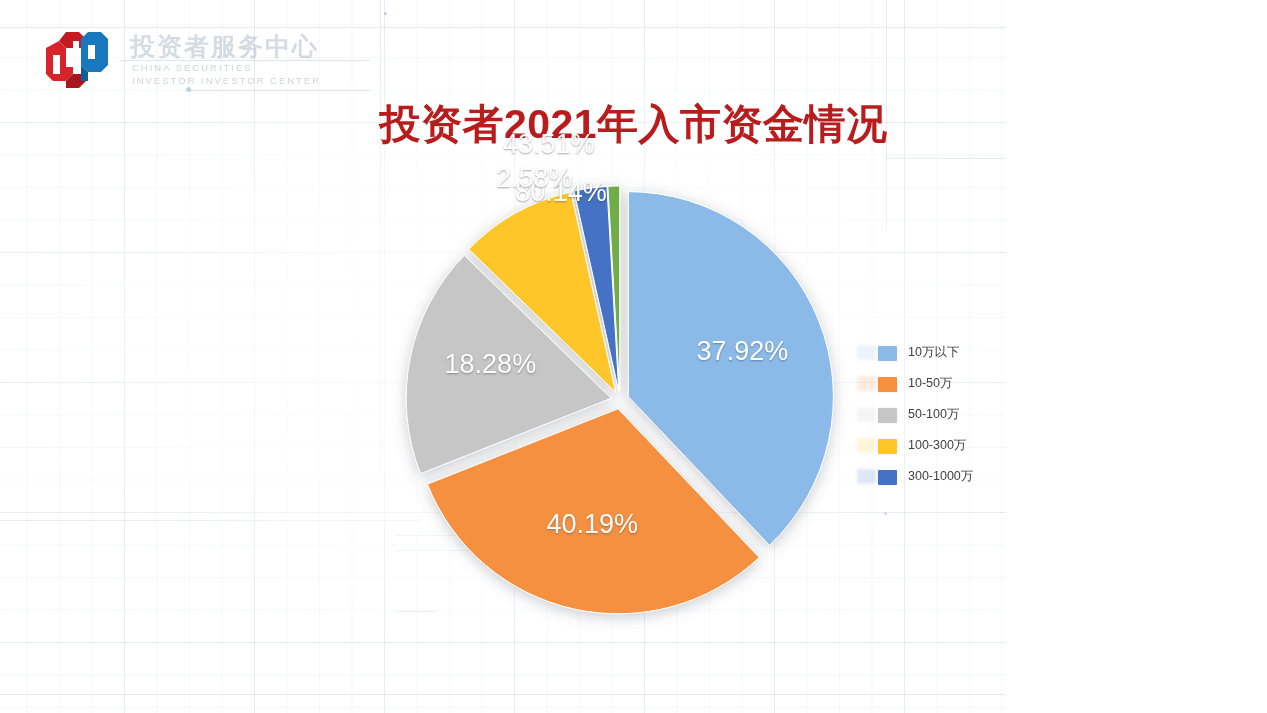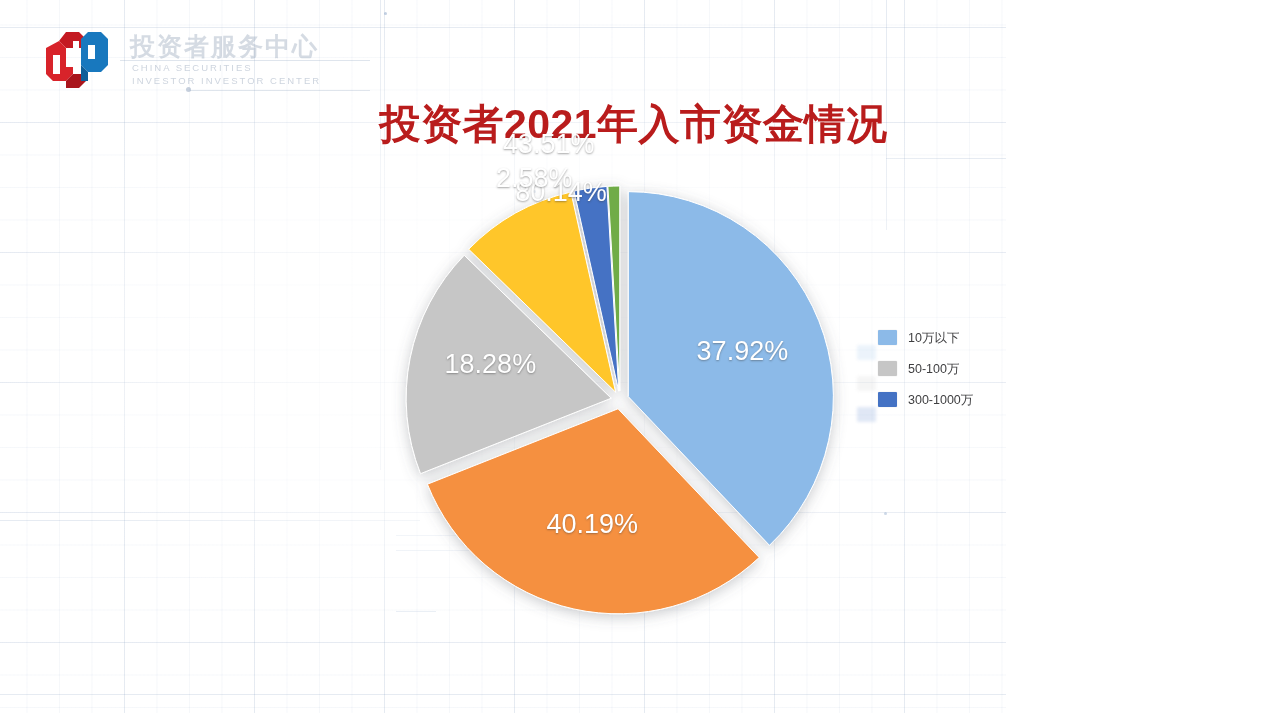--- a/index.html
+++ b/index.html
@@ -187,21 +187,21 @@
   .legend {
     position: absolute;
     left: 866px;
     top: 330px;
     width: 150px;
   }
   .legend-row {
     position: relative;
     height: 31px;
     display: flex;
-    align-items: flex-start;
+    align-items: flex-end;
     padding-left: 12px;
   }
   .legend-swatch {
     width: 19px;
     height: 15px;
     border-radius: 1px;
     flex: none;
     margin-right: 11px;
     box-shadow: 0 0 0 0.5px rgba(0,0,0,0.05);
   }
@@ -310,24 +310,34 @@
       </div>
   </div>
 
   <div class="legend" id="legend">
       <div class="legend-row">
         <span class="legend-swatch-ghost" style="background: rgb(140, 186, 232);"></span>
         <span class="legend-swatch" style="background: rgb(140, 186, 232);"></span>
         <span class="legend-label">10万以下</span>
       </div>
       <div class="legend-row">
+        <span class="legend-swatch-ghost" style="background: rgb(245, 144, 63);"></span>
+        <span class="legend-swatch" style="background: rgb(245, 144, 63);"></span>
+        <span class="legend-label">10-50万</span>
+      </div>
+      <div class="legend-row">
         <span class="legend-swatch-ghost" style="background: rgb(198, 198, 198);"></span>
         <span class="legend-swatch" style="background: rgb(198, 198, 198);"></span>
         <span class="legend-label">50-100万</span>
       </div>
       <div class="legend-row">
+        <span class="legend-swatch-ghost" style="background: rgb(255, 198, 41);"></span>
+        <span class="legend-swatch" style="background: rgb(255, 198, 41);"></span>
+        <span class="legend-label">100-300万</span>
+      </div>
+      <div class="legend-row">
         <span class="legend-swatch-ghost" style="background: rgb(68, 114, 196);"></span>
         <span class="legend-swatch" style="background: rgb(68, 114, 196);"></span>
         <span class="legend-label">300-1000万</span>
       </div>
     </div>
 
 </div>
 
 </body></html>

